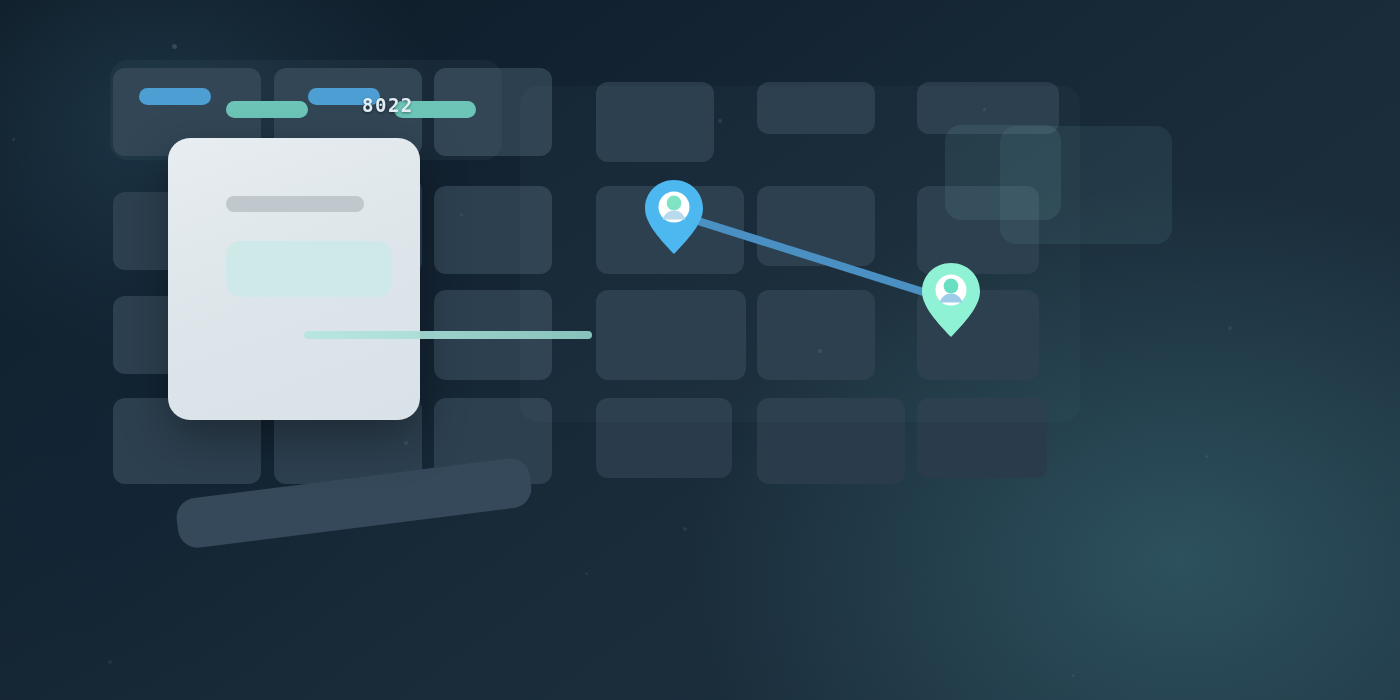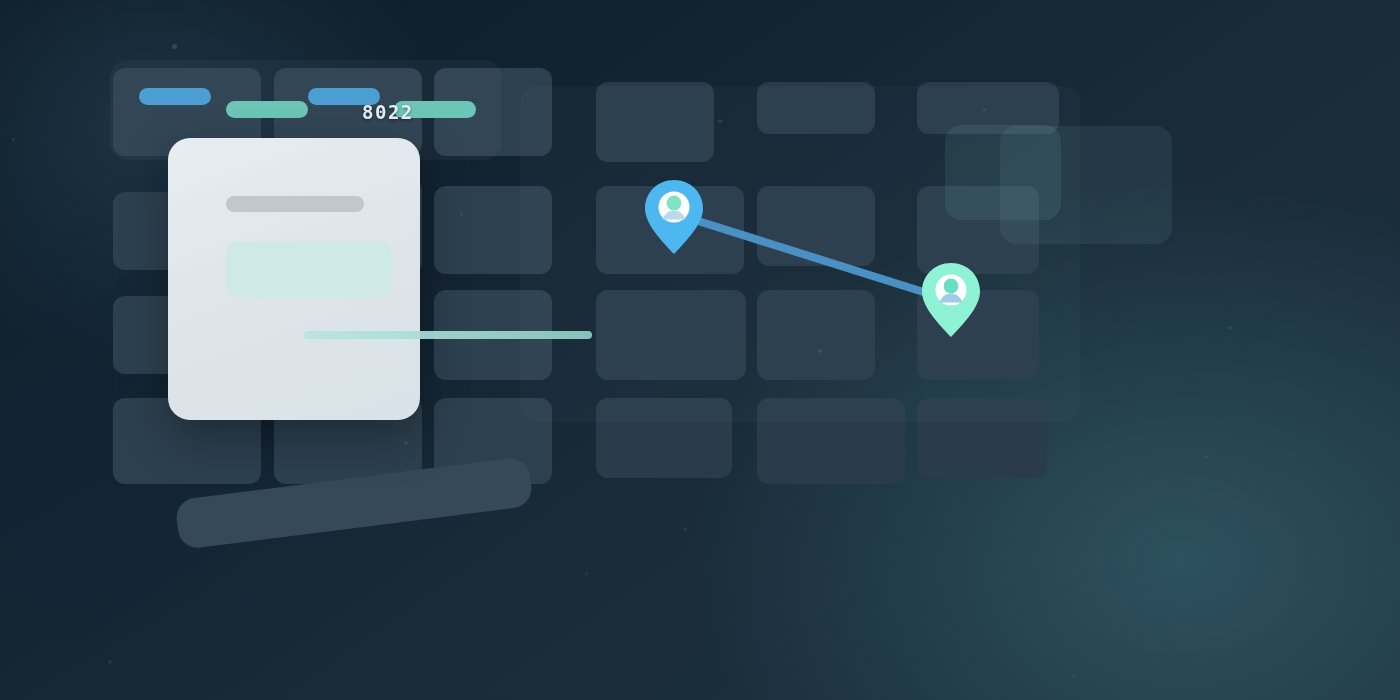--- a/index.html
+++ b/index.html
@@ -186,21 +186,21 @@
   <div class="speck" style="left:683px;top:527px;width:4px;height:4px;opacity:.3;"></div>
   <div class="speck" style="left:585px;top:572px;width:3px;height:3px;opacity:.25;"></div>
   <div class="speck" style="left:108px;top:660px;width:4px;height:4px;opacity:.28;"></div>
   <div class="speck" style="left:1072px;top:674px;width:3px;height:3px;opacity:.25;"></div>
 
   <div class="bar blue" style="left:139px;top:88px;width:72px;height:17px;"></div>
   <div class="bar teal" style="left:226px;top:101px;width:82px;height:17px;"></div>
   <div class="bar blue" style="left:308px;top:88px;width:72px;height:17px;"></div>
   <div class="bar teal" style="left:394px;top:101px;width:82px;height:17px;"></div>
 
-  <div class="count-label" style="left:362px;top:101px;text-align:center;">8022</div>
+  <div class="count-label" style="left:362px;top:94px;text-align:center;">8022</div>
 
   <div class="connector"></div>
 
   <div class="info-card">
     <div class="card-title-bar"></div>
     <div class="card-block"></div>
   </div>
 
   <div class="route-line"></div>
 

